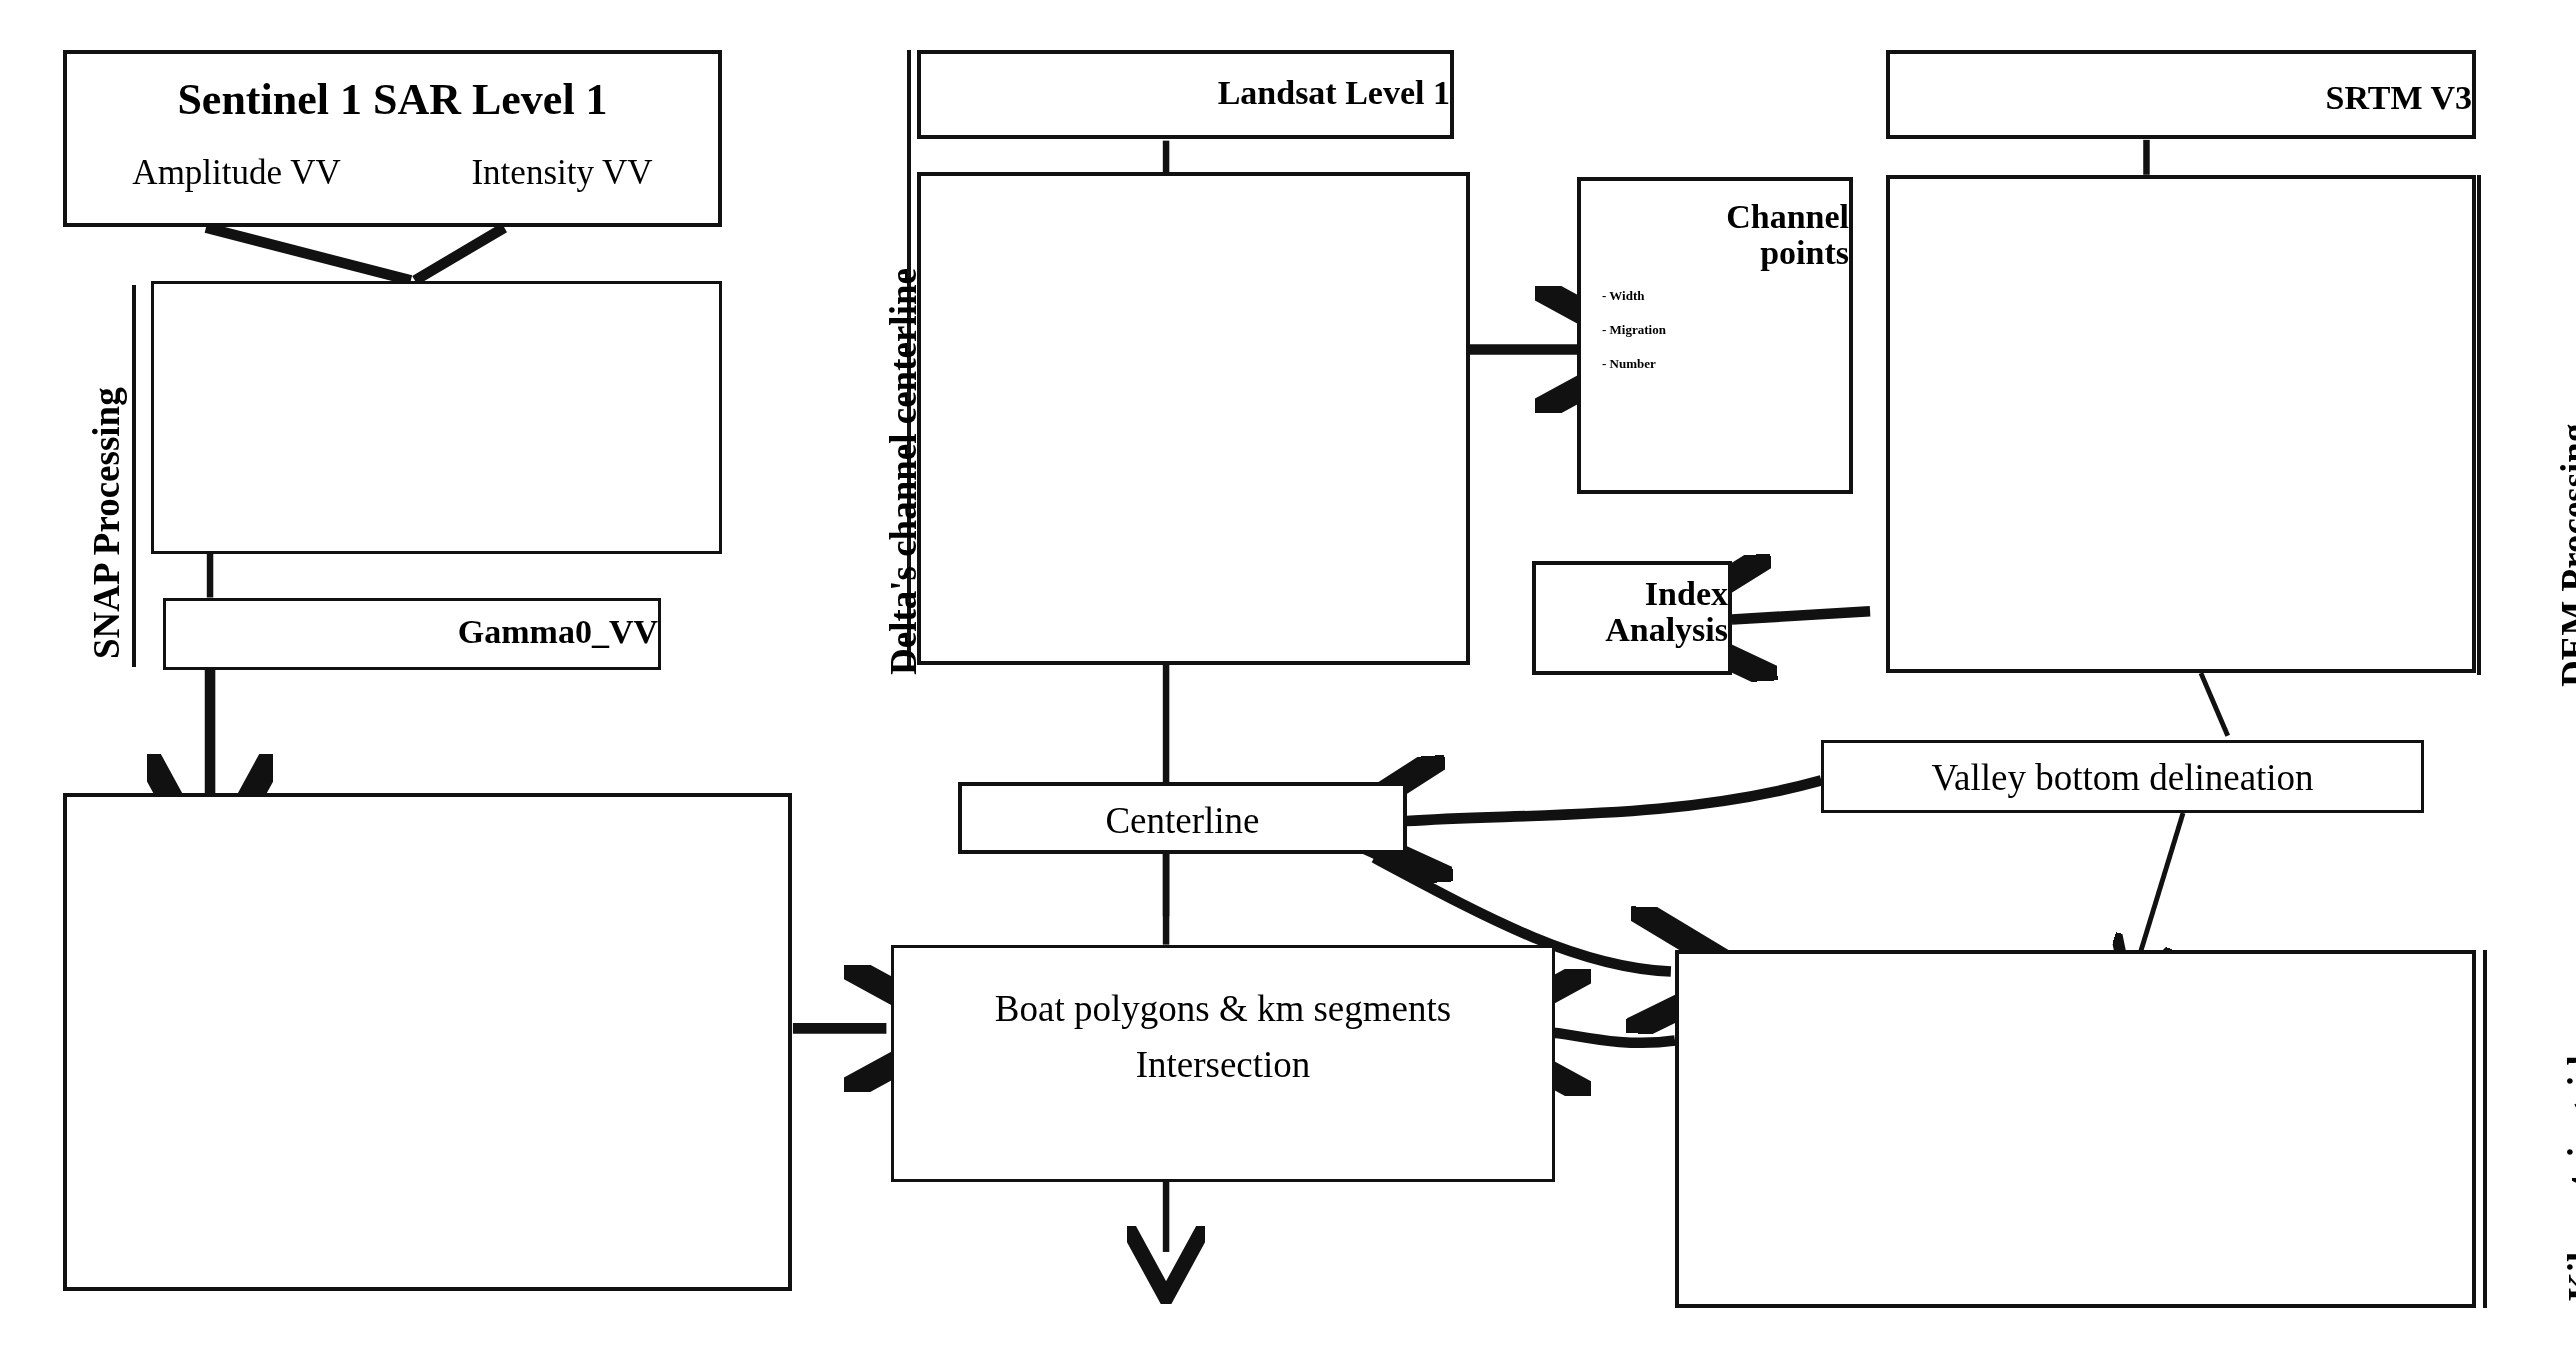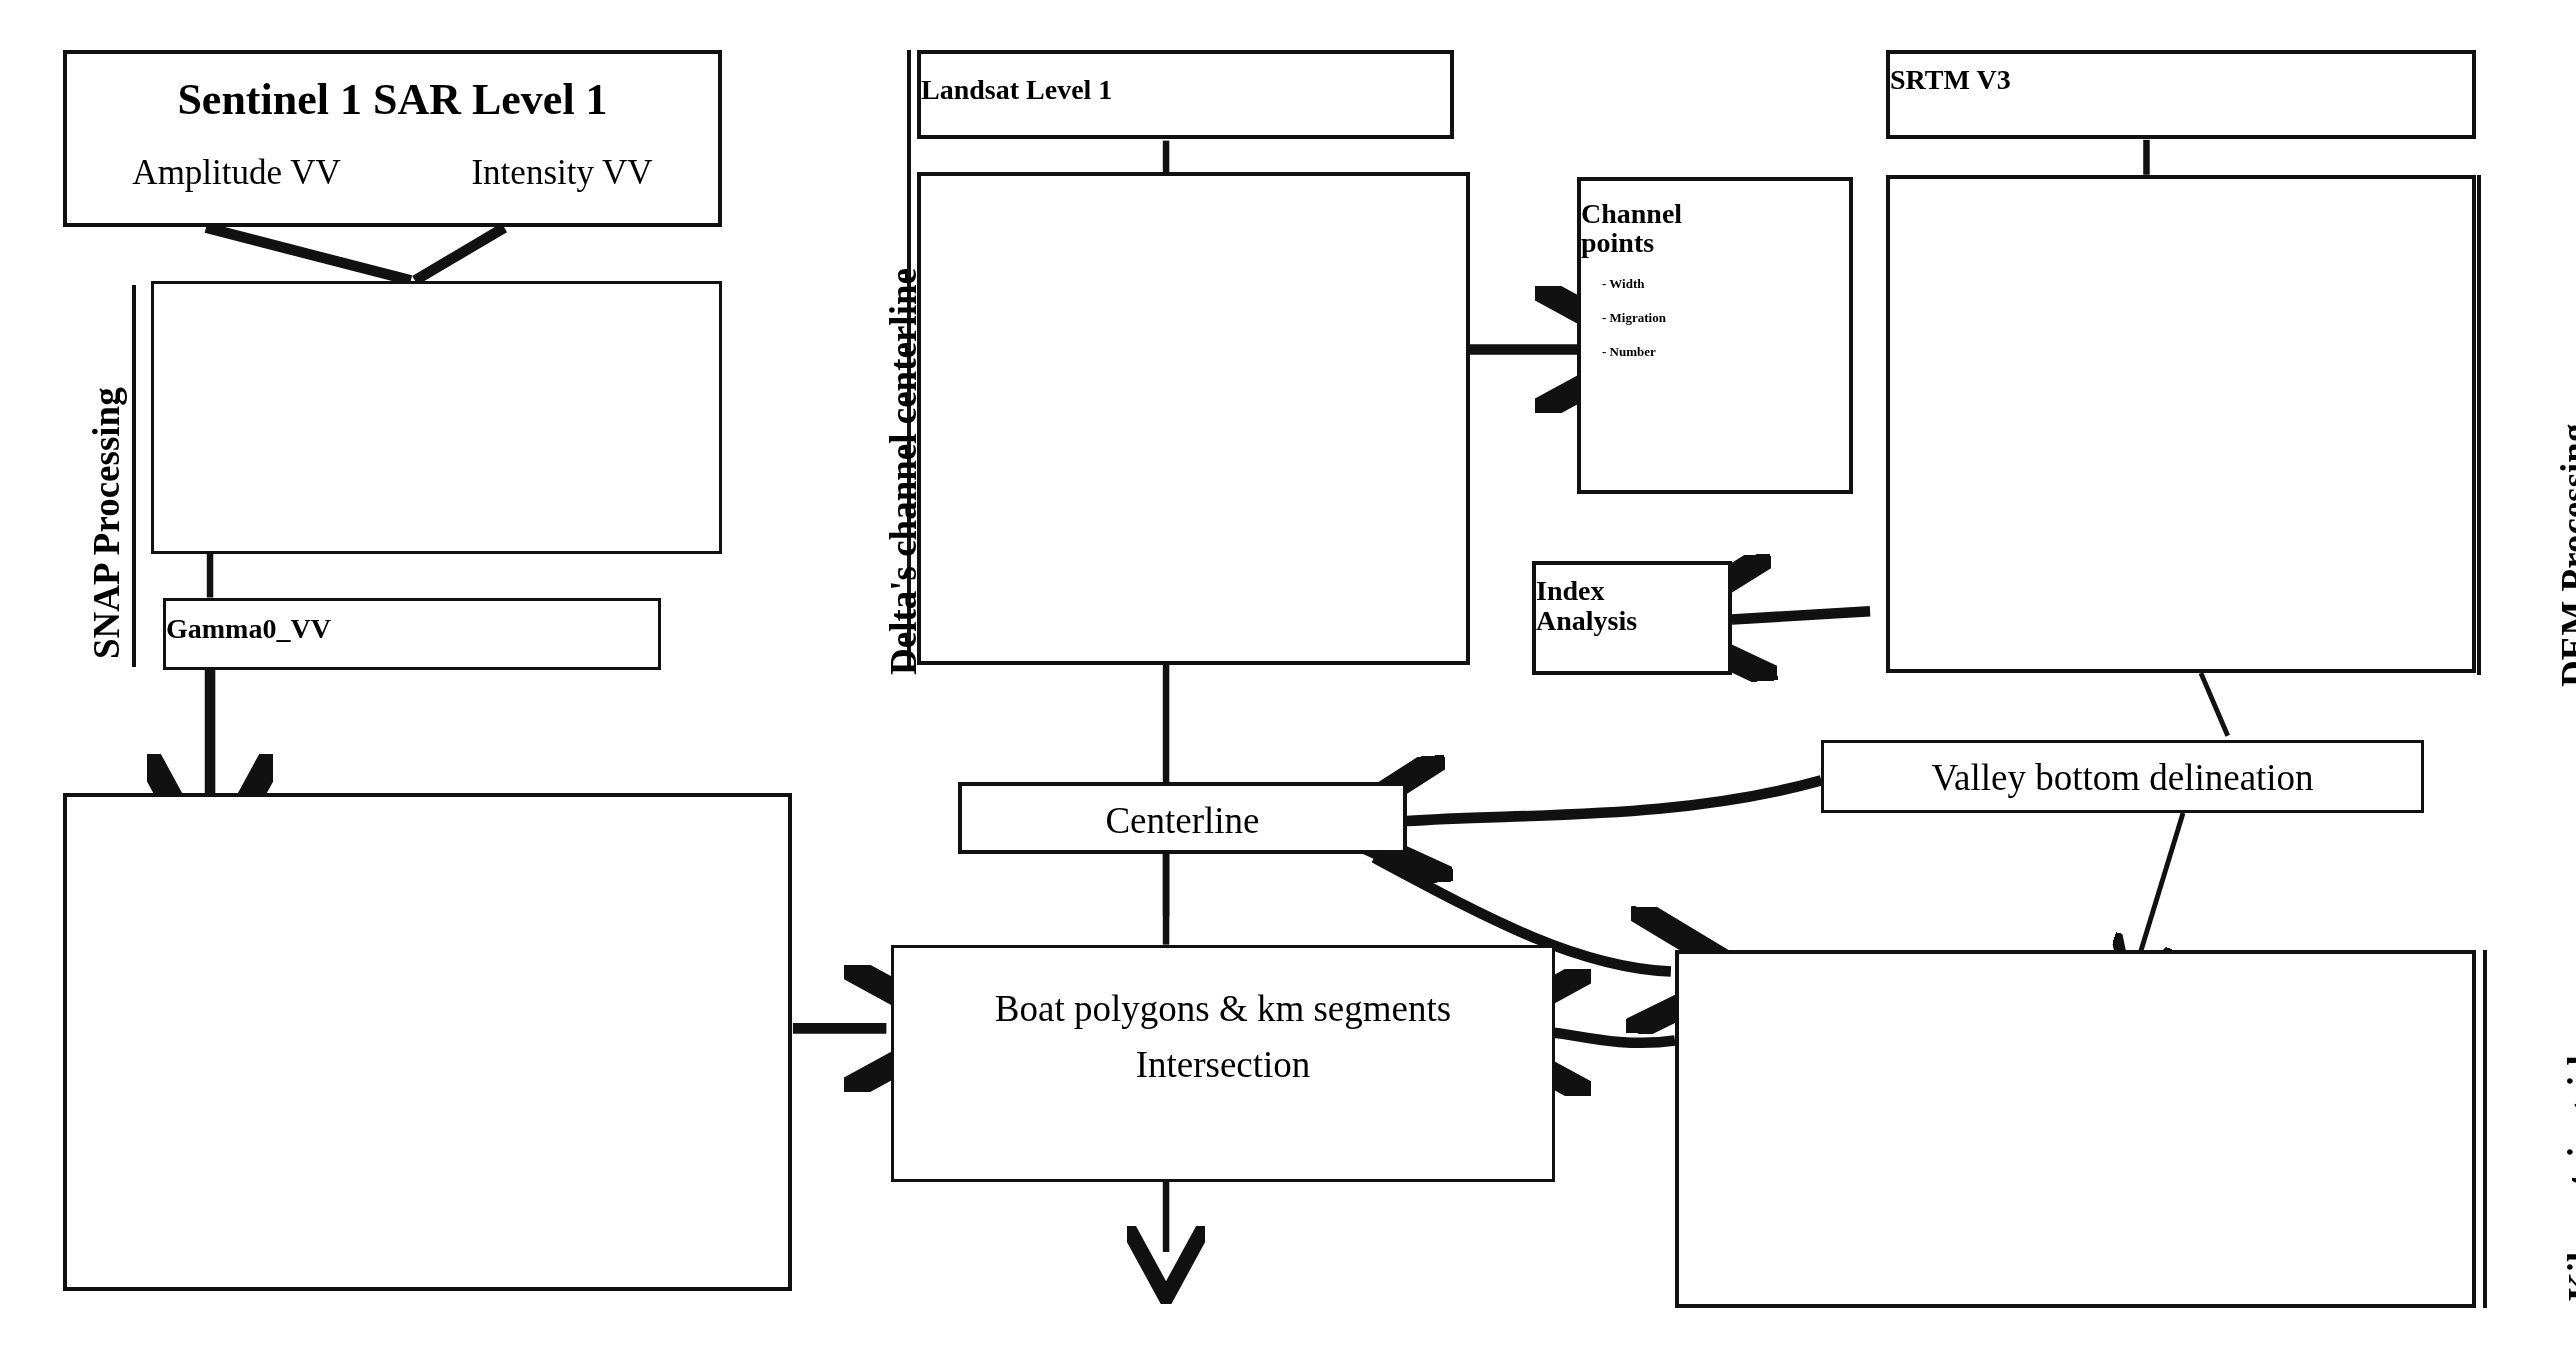--- a/index.html
+++ b/index.html
@@ -21,22 +21,22 @@
     box-sizing:border-box;
     border:3.3px solid #111;
     background:#fff;
     z-index:4;
   }
   .box.thick{ border-width:5.7px; }
   .box.thickish{ border-width:4.1px; }
 
   .title{
     font-weight:bold;
-    text-align:left;
-    font-size:28px;
+    text-align:right;
+    font-size:34px;
     line-height:1.05;
   }
   .center-text{
     text-align:center;
     font-size:37px;
     line-height:1.2;
   }
 
   
   .list{
@@ -224,21 +224,21 @@
     <div class="center-text" style="margin-top:13px;">Centerline</div>
   </div>
 
   <div class="box" style="left:891px; top:945px; width:664px; height:237px;">
     <div class="center-text" style="margin-top:39px;">Boat polygons &amp;  km segments</div>
     <div class="center-text" style="margin-top:11.4px;">Intersection</div>
   </div>
 
 
   <div class="box thickish" style="left:1886px; top:50px; width:590px; height:89px;">
-    <div class="title" style="margin-top:11px;">SRTM V3</div>
+    <div class="title" style="margin-top:26px;">SRTM V3</div>
   </div>
 
   <div class="box thickish" style="left:1886px; top:175px; width:590px; height:498px;"></div>
   <div class="list" style="left:1890px; top:181px; width:587px;">
     <span class="li">- Fill DEM</span>
     <span class="li">- Flow direction</span>
     <span class="li">- Flow accumulation</span>
     <span class="li">- Threshold calculation</span>
     <span class="li">- Drainage network</span>
     <span class="li cont">vectorisation</span>

